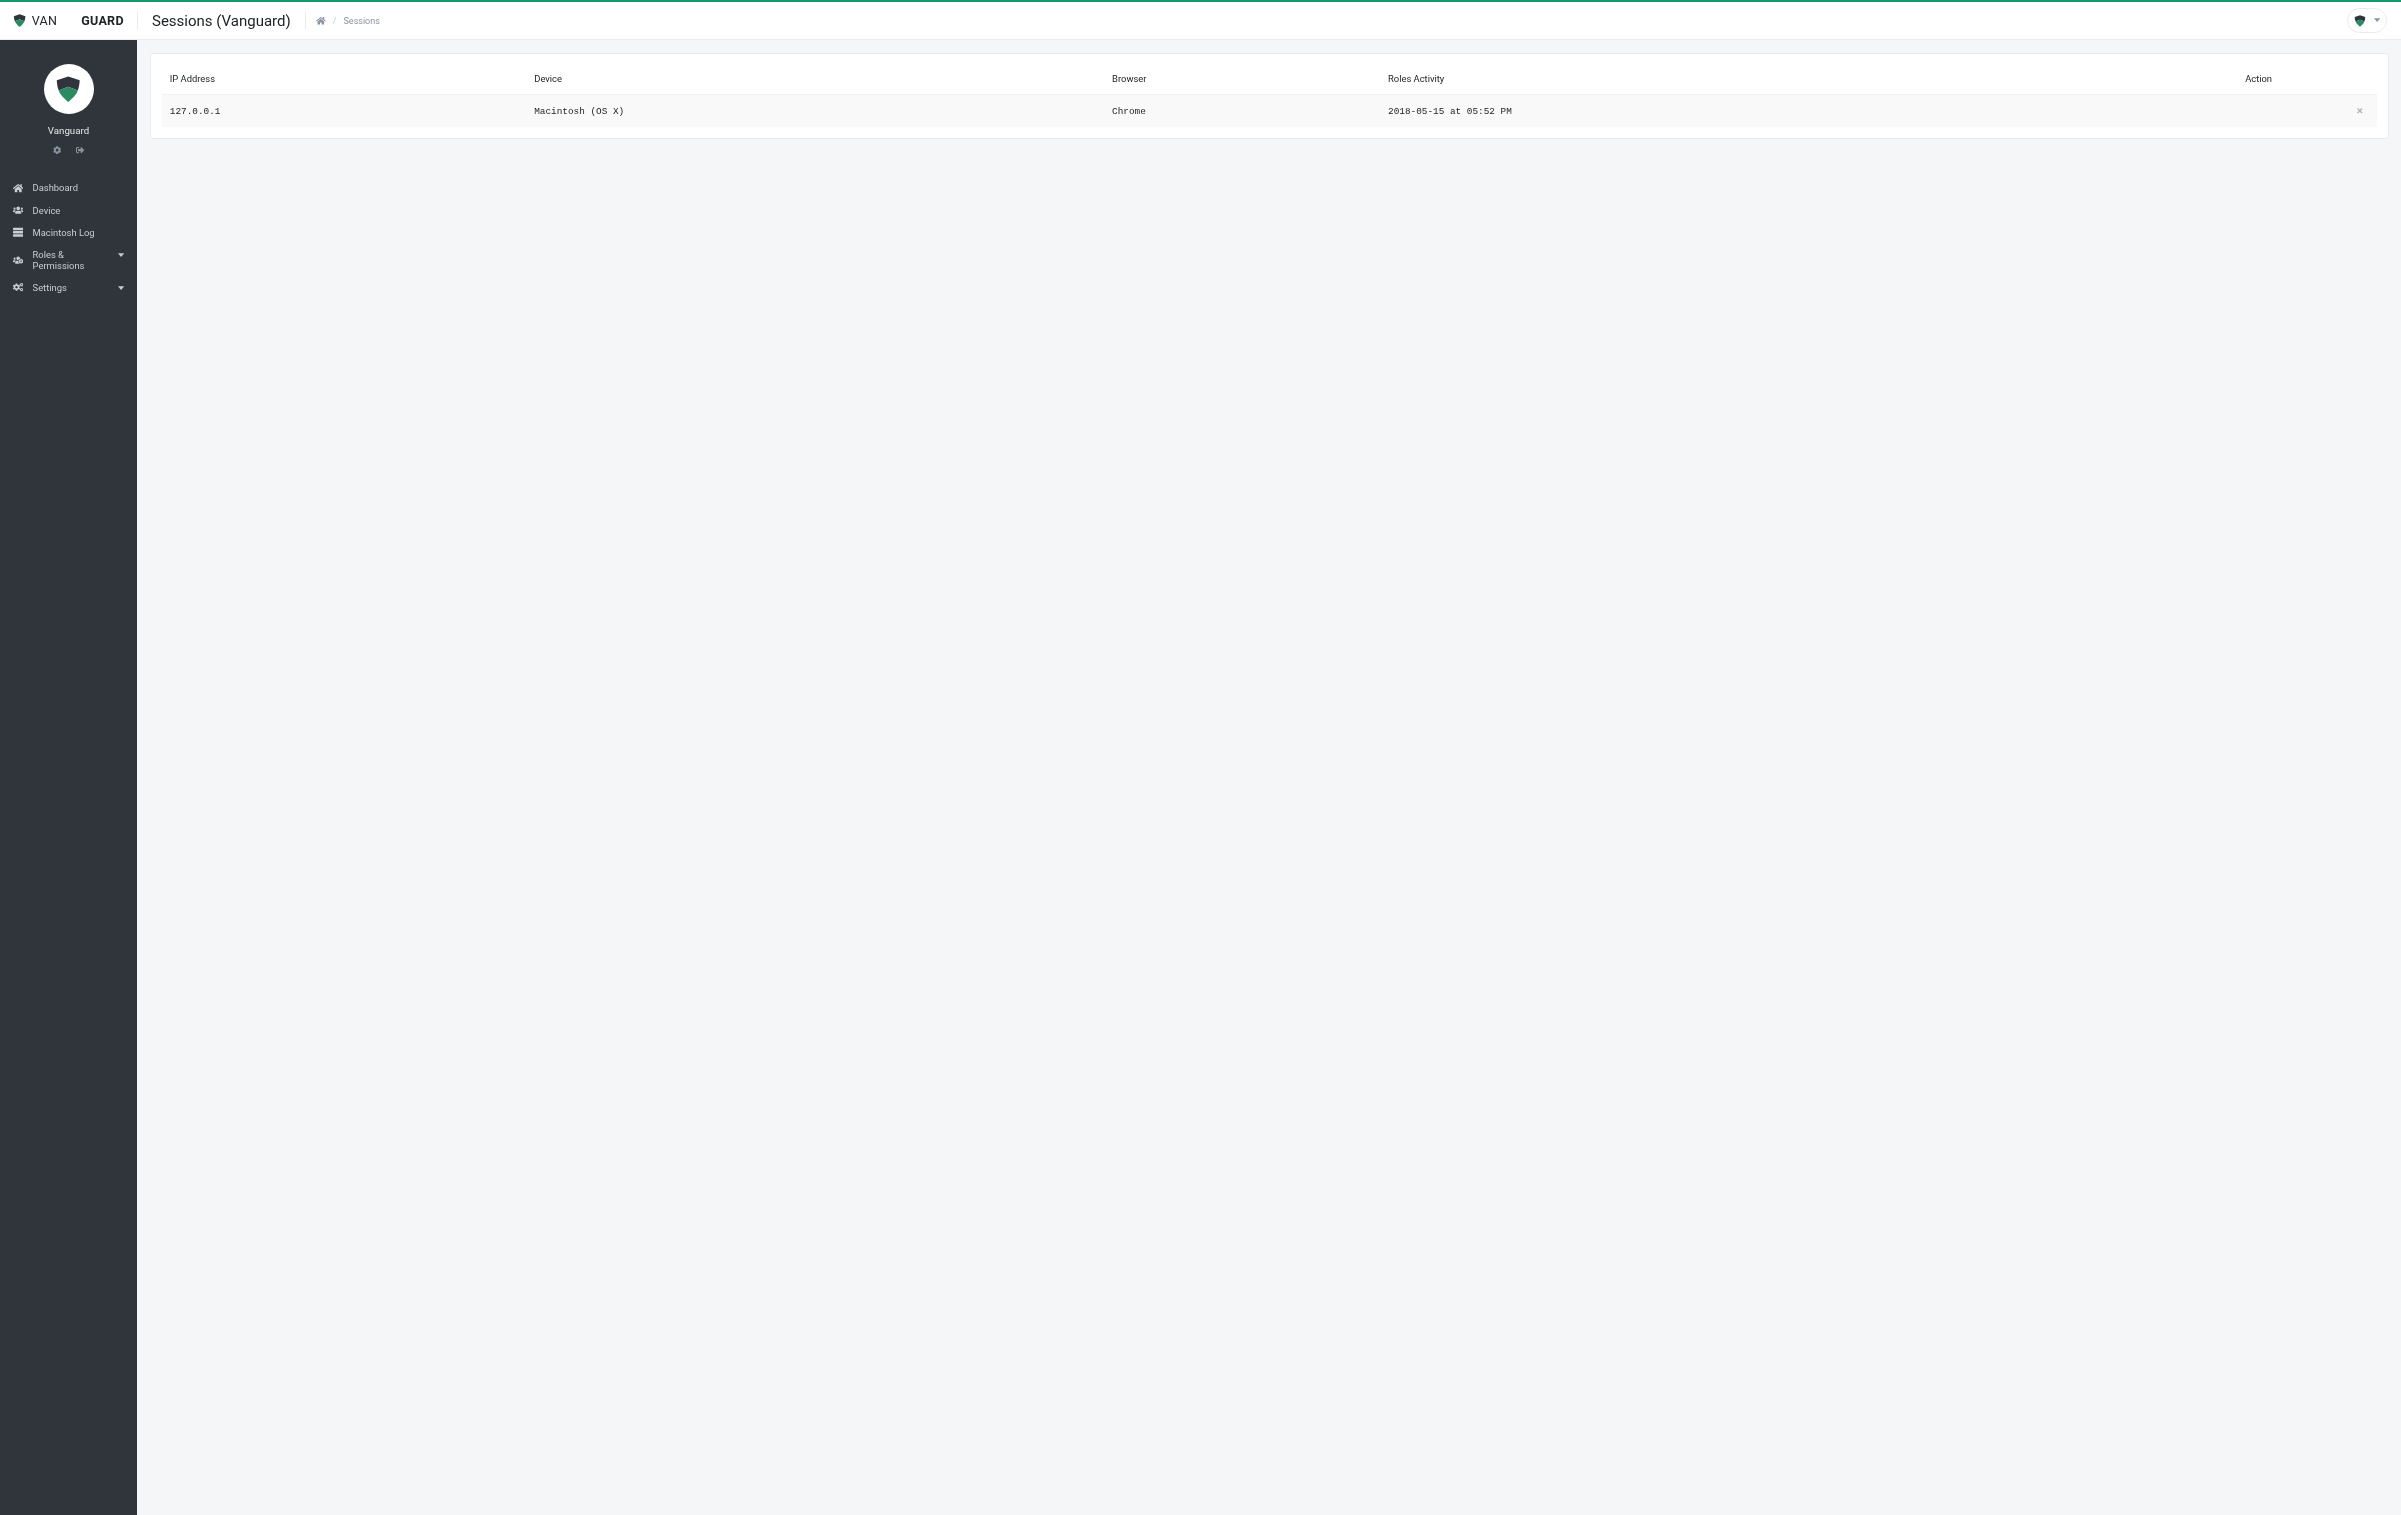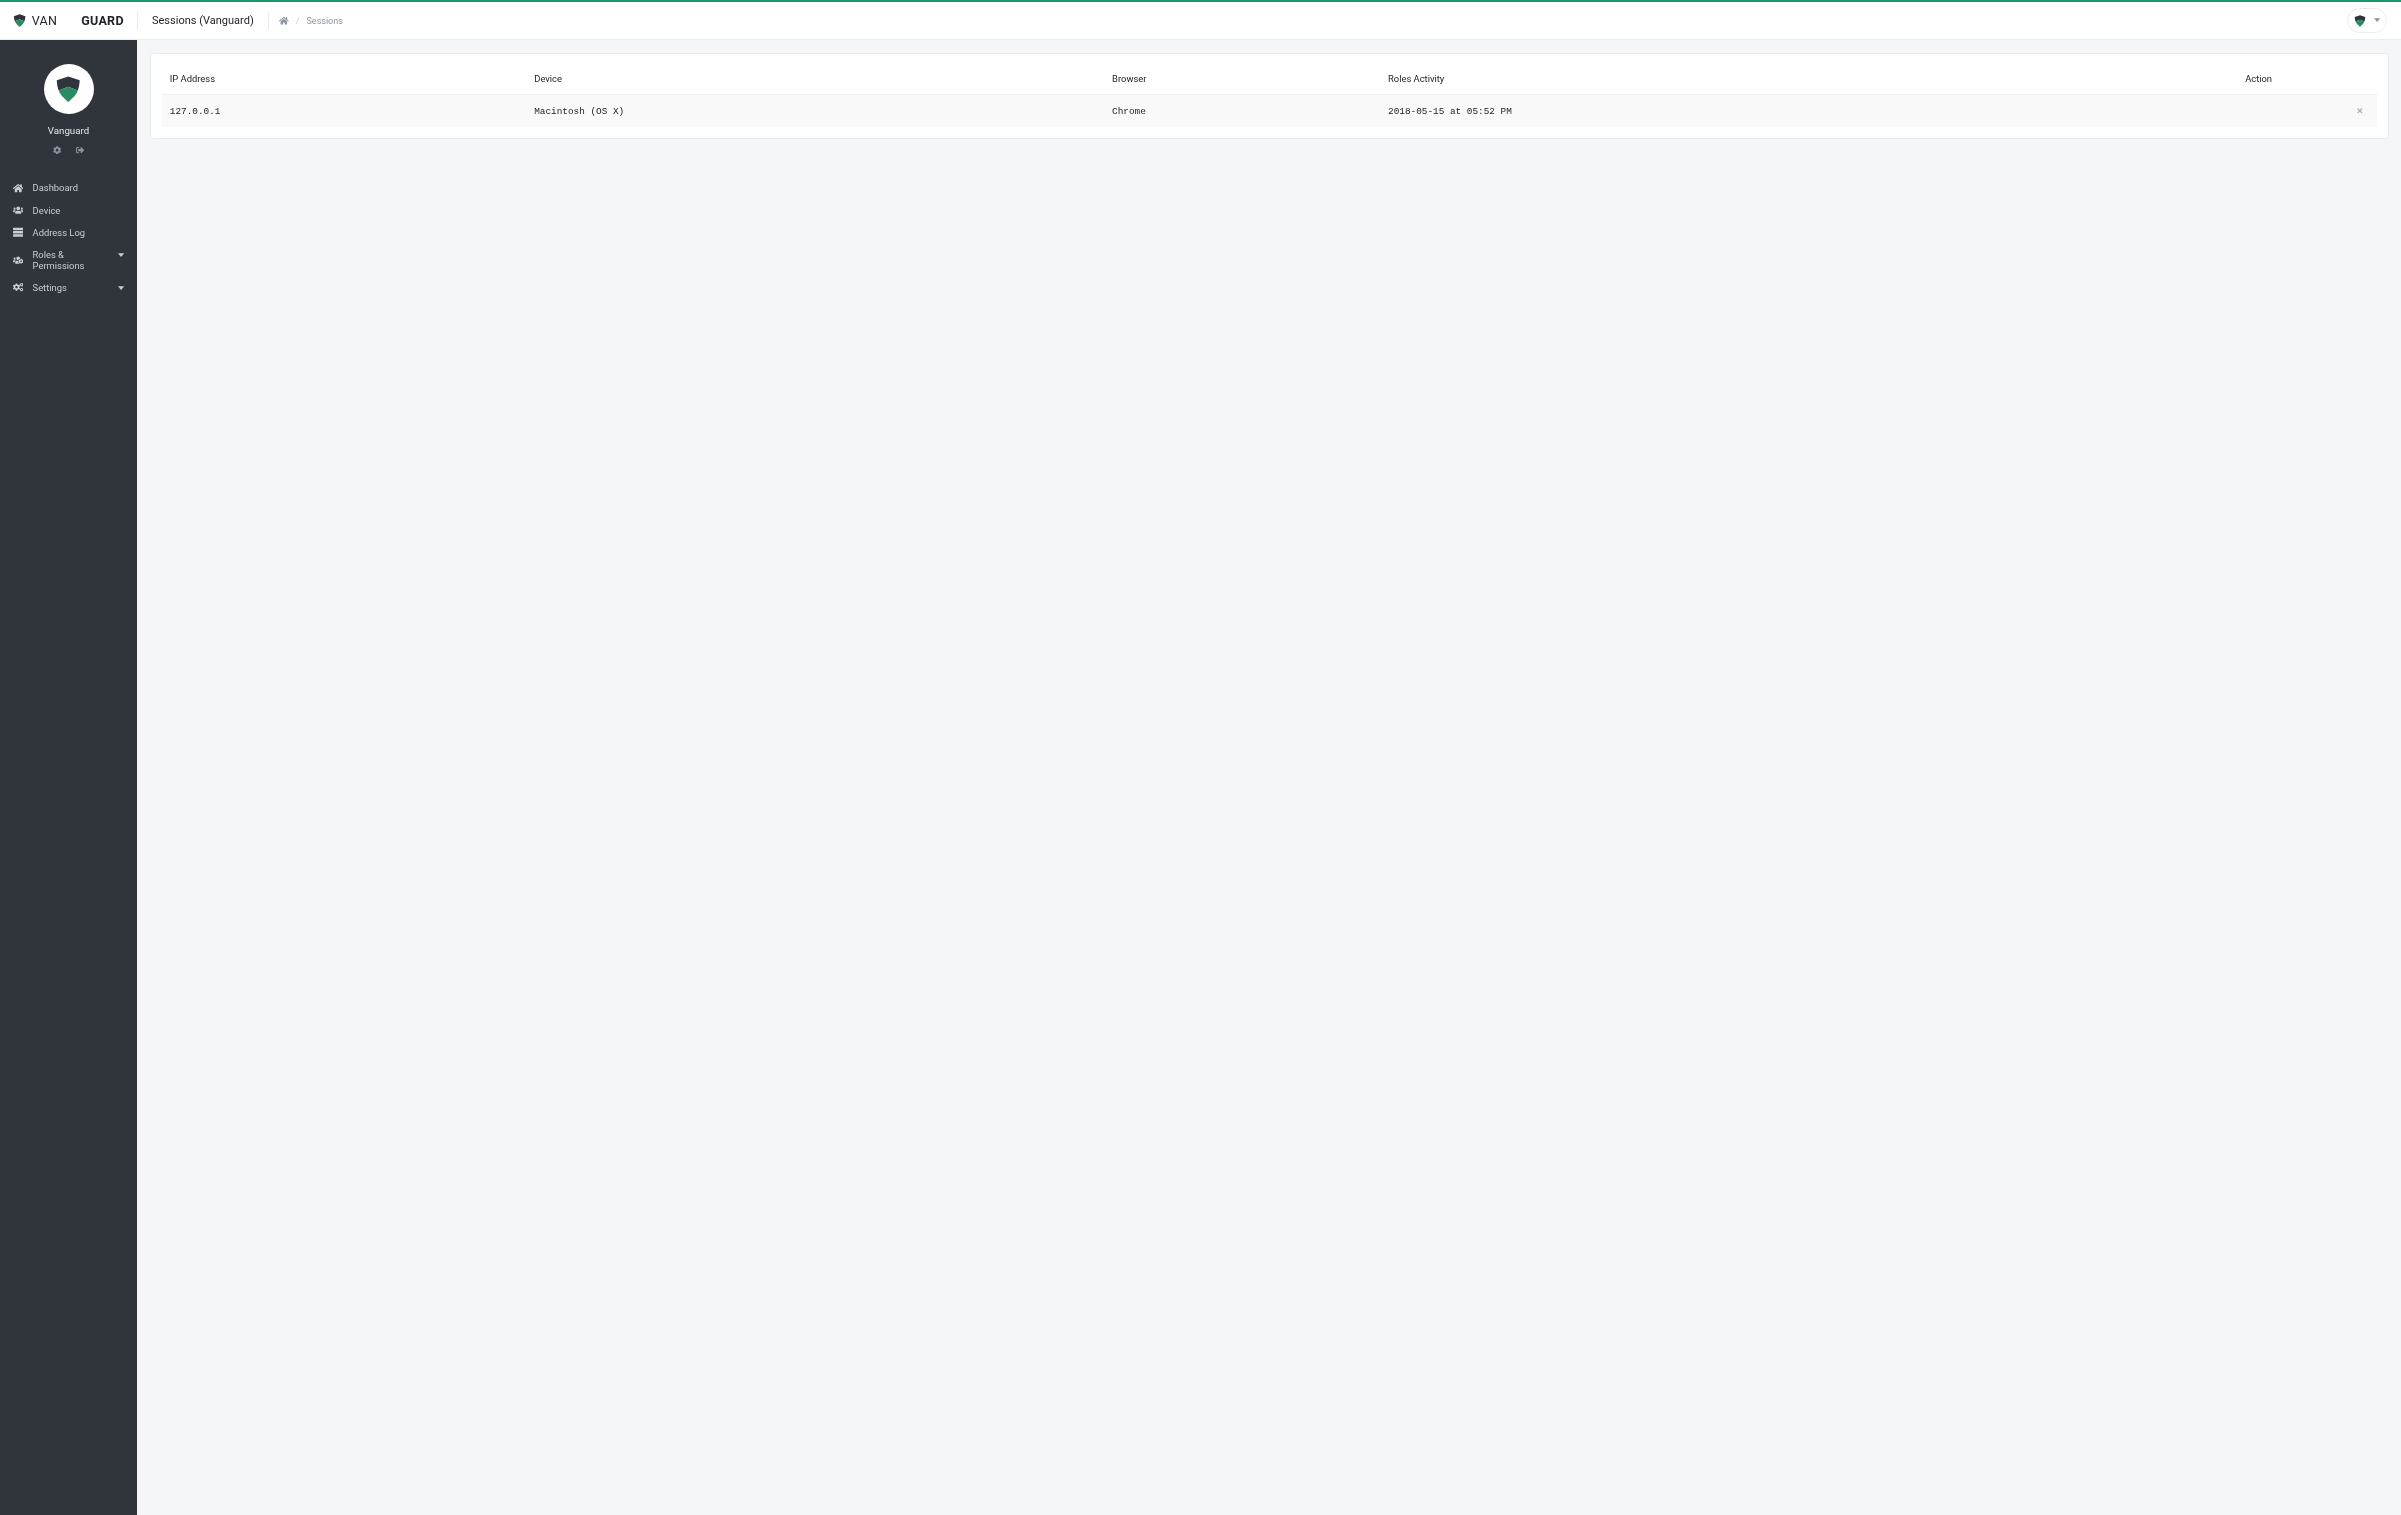--- a/index.html
+++ b/index.html
@@ -25,21 +25,21 @@
       justify-content: center;
       gap: 4.2px;
       border-right: 0.7px solid transparent;
     }
     .brand-text { font-size: 12.5px; font-weight: 400; letter-spacing: 0.3px; color: #212529; }
     .brand-text .bold { font-weight: 700; padding-left: 24px; }
     .brand-shield { width: 15.3px; height: 15.3px; }
 
     .navbar-title {
       padding: 0 14px;
-      font-size: 11px;
+      font-size: 15px;
       color: #212529;
       border-left: 0.7px solid #e9ecef;
       height: 18px;
       line-height: 18px;
       margin-left: 0;
     }
     .breadcrumb {
       display: flex;
       align-items: center;
       gap: 7px;
@@ -221,21 +221,21 @@
             </svg>
         </span>
         <span>Device</span>
       </li>
       <li class="nav-item">
         <span class="nav-icon">
           <svg viewBox="0 0 512 512">
               <path class="icn-light" d="M480 160H32c-17.67 0-32-14.33-32-32V64c0-17.67 14.33-32 32-32h448c17.67 0 32 14.33 32 32v64c0 17.67-14.33 32-32 32zm0 160H32c-17.67 0-32-14.33-32-32v-64c0-17.67 14.33-32 32-32h448c17.67 0 32 14.33 32 32v64c0 17.67-14.33 32-32 32zm0 160H32c-17.67 0-32-14.33-32-32v-64c0-17.67 14.33-32 32-32h448c17.67 0 32 14.33 32 32v64c0 17.67-14.33 32-32 32z"></path>
             </svg>
         </span>
-        <span>Address Log</span>
+        <span>Macintosh Log</span>
       </li>
       <li class="nav-item">
         <span class="nav-icon">
           <svg viewBox="0 0 640 512">
               <path class="icn-light" d="M610.5 341.3c2.6-14.1 2.6-28.5 0-42.6l25.8-14.9c3-1.7 4.3-5.2 3.3-8.5-6.7-21.6-18.2-41.2-33.2-57.4-2.3-2.5-6-3.1-9-1.4l-25.8 14.9c-10.9-9.3-23.4-16.5-36.9-21.3v-29.8c0-3.4-2.4-6.4-5.7-7.1-22.3-5-45-4.8-66.2 0-3.3.7-5.7 3.7-5.7 7.1v29.8c-13.5 4.8-26 12-36.9 21.3l-25.8-14.9c-2.9-1.7-6.7-1.1-9 1.4-15 16.2-26.5 35.8-33.2 57.4-1 3.3.4 6.8 3.3 8.5l25.8 14.9c-2.6 14.1-2.6 28.5 0 42.6l-25.8 14.9c-3 1.7-4.3 5.2-3.3 8.5 6.7 21.6 18.2 41.1 33.2 57.4 2.3 2.5 6 3.1 9 1.4l25.8-14.9c10.9 9.3 23.4 16.5 36.9 21.3v29.8c0 3.4 2.4 6.4 5.7 7.1 22.3 5 45 4.8 66.2 0 3.3-.7 5.7-3.7 5.7-7.1v-29.8c13.5-4.8 26-12 36.9-21.3l25.8 14.9c2.9 1.7 6.7 1.1 9-1.4 15-16.2 26.5-35.8 33.2-57.4 1-3.3-.4-6.8-3.3-8.5l-25.8-14.9zM496 368.5c-26.8 0-48.5-21.8-48.5-48.5s21.8-48.5 48.5-48.5 48.5 21.8 48.5 48.5-21.7 48.5-48.5 48.5zM96 224c35.3 0 64-28.7 64-64s-28.7-64-64-64-64 28.7-64 64 28.7 64 64 64zm224 32c1.9 0 3.7-.5 5.6-.6 8.3-21.7 20.5-42.1 36.3-59.2 7.4-8 17.9-12.6 28.9-12.6 6.9 0 13.7 1.8 19.6 5.3l7.9 4.6c.8-.5 1.6-.9 2.4-1.4 7-14.6 11.2-30.8 11.2-48 0-61.9-50.1-112-112-112S208 82.1 208 144c0 61.9 50.1 112 112 112zm105.2 194.5c-2.3-1.2-4.6-2.6-6.8-3.9-8.2 4.8-15.3 9.8-27.5 9.8-10.9 0-21.4-4.6-28.9-12.6-18.3-19.8-32.3-43.9-40.2-69.6-10.7-34.5 24.9-49.7 25.8-50.3-.1-2.6-.1-5.2 0-7.8l-7.9-4.6c-3.8-2.2-7-5-9.8-8.1-3.3.2-6.5.6-9.8.6-24.6 0-47.6-6-68.5-16h-8.3C179.6 288 128 339.6 128 403.2V432c0 26.5 21.5 48 48 48h255.4c-3.7-6-6.2-12.8-6.2-20.3v-9.2zM173.1 274.6C161.5 263.1 145.6 256 128 256H64c-35.3 0-64 28.7-64 64v32c0 17.7 14.3 32 32 32h65.9c6.3-47.4 34.9-87.3 75.2-109.4z"></path>
             </svg>
         </span>
         <span>Roles &amp; Permissions</span>
         <span class="nav-caret">
           <svg viewBox="0 0 10 6">

